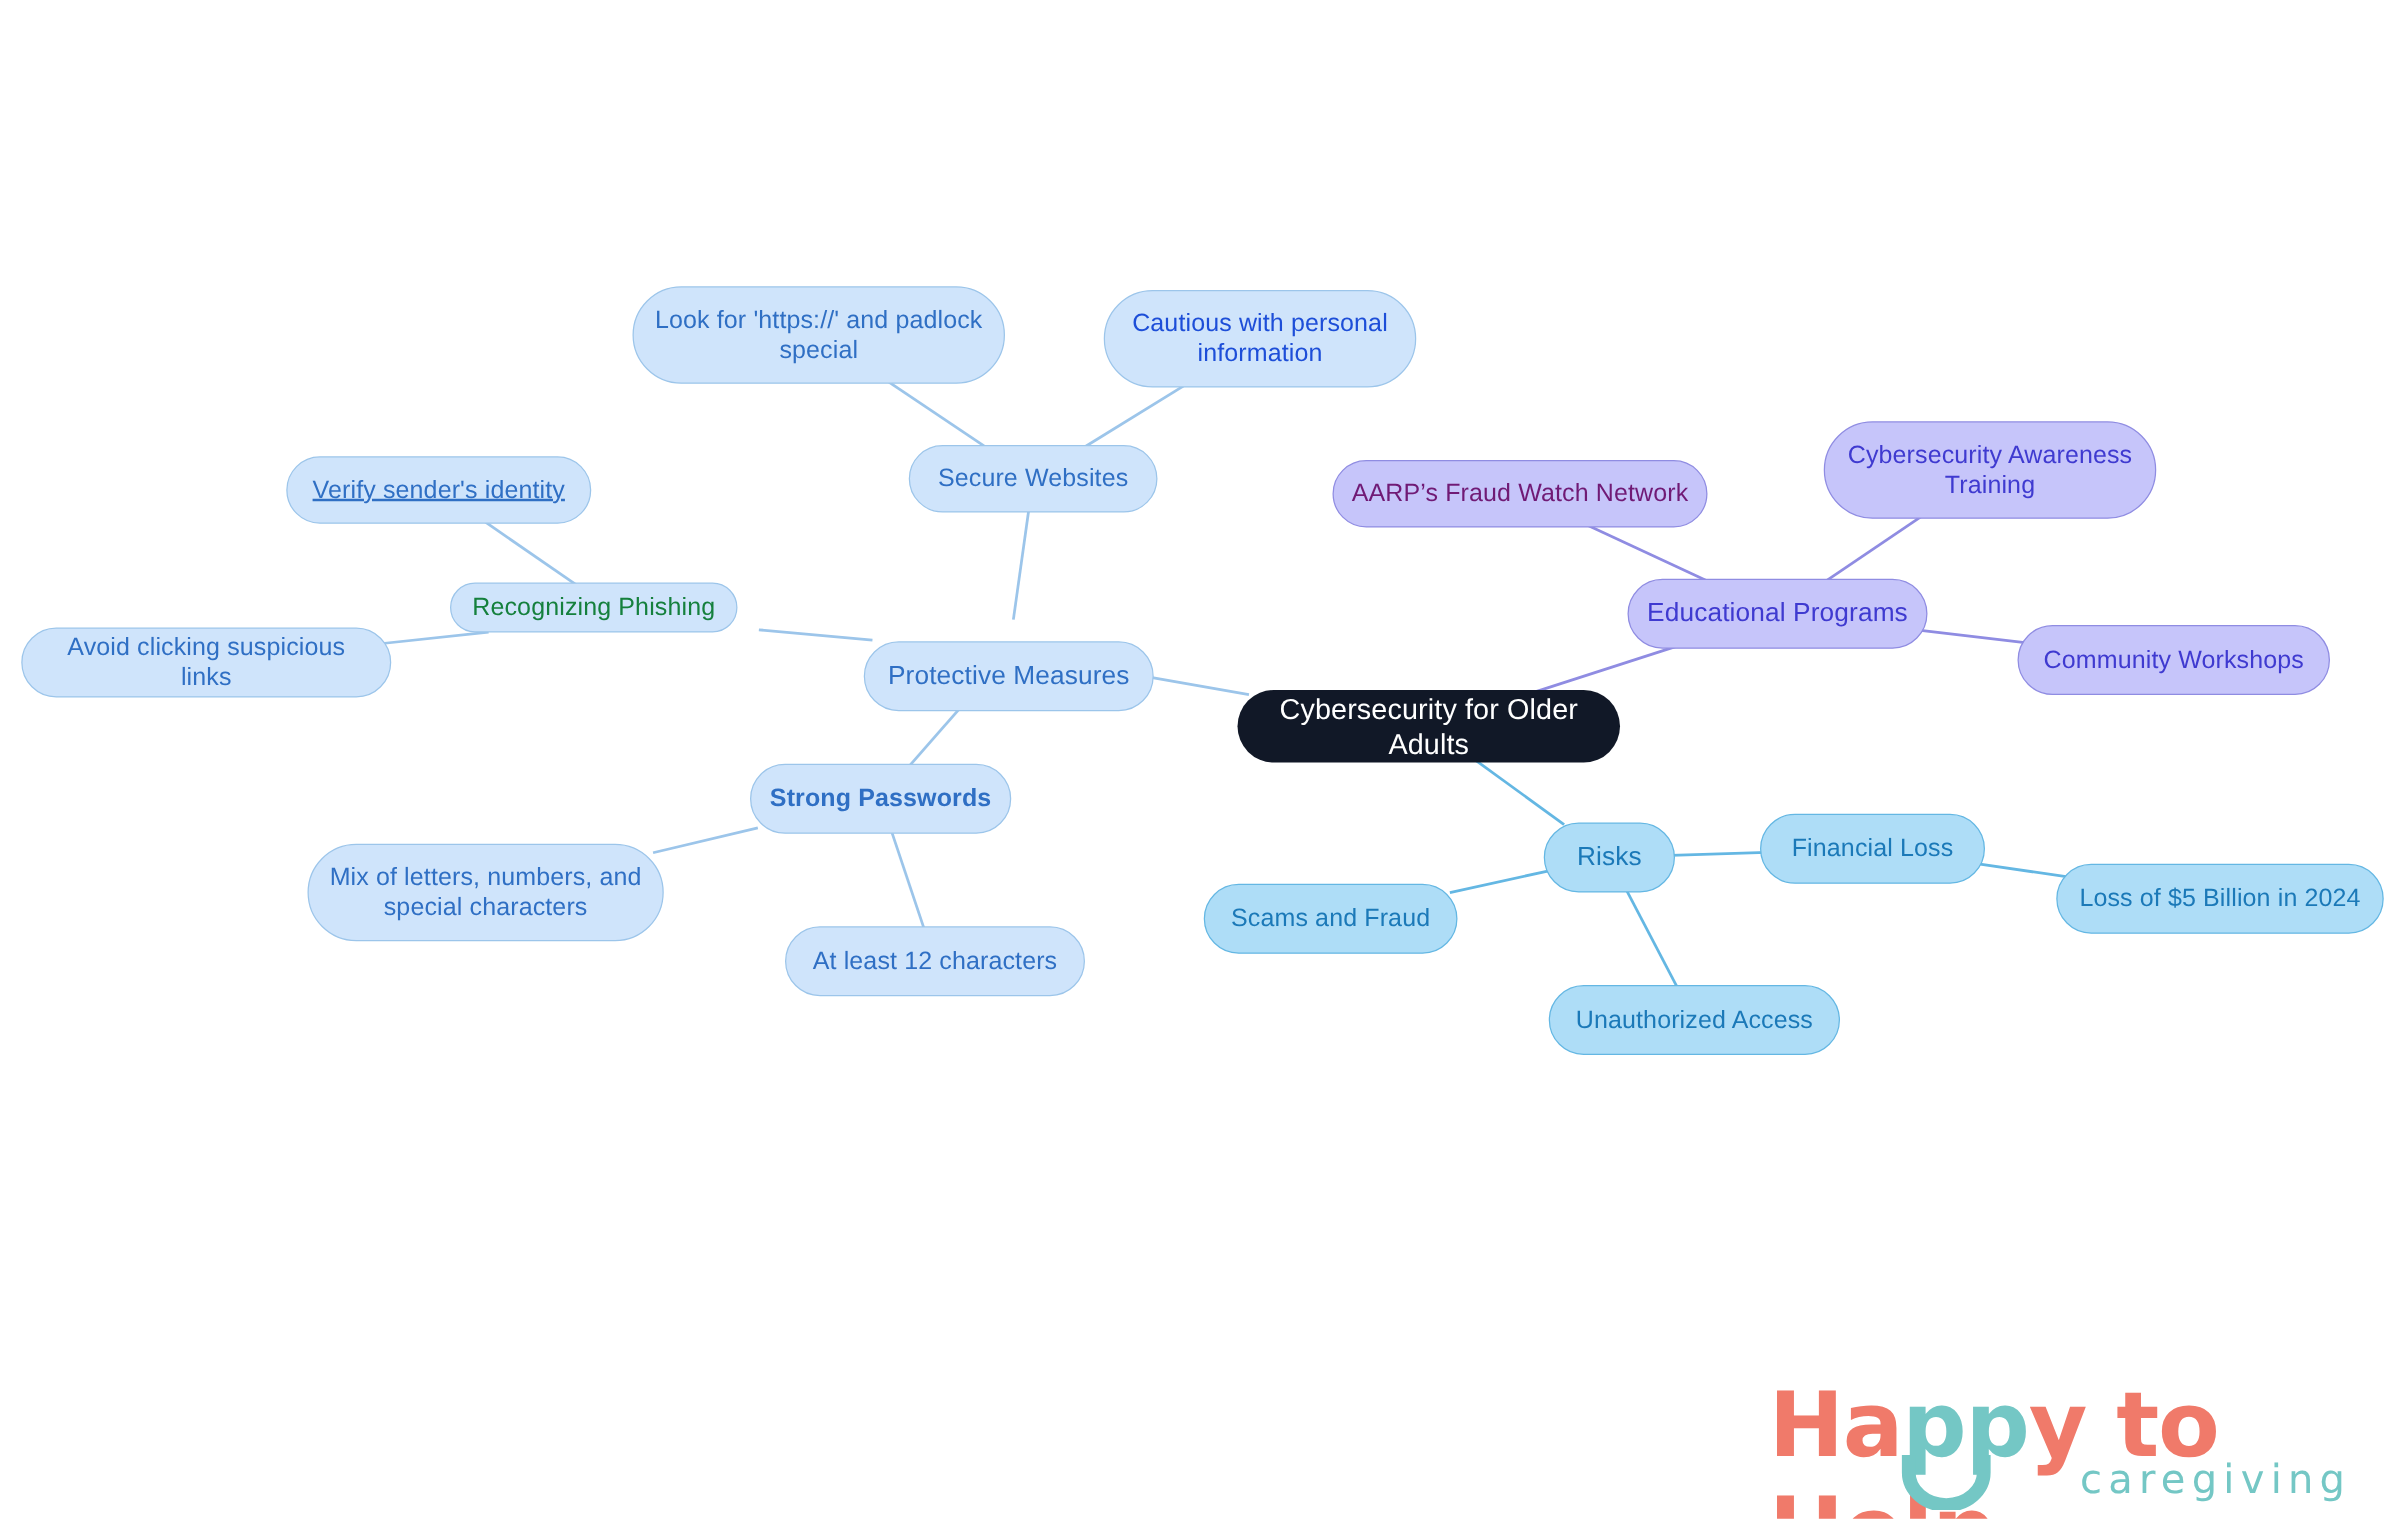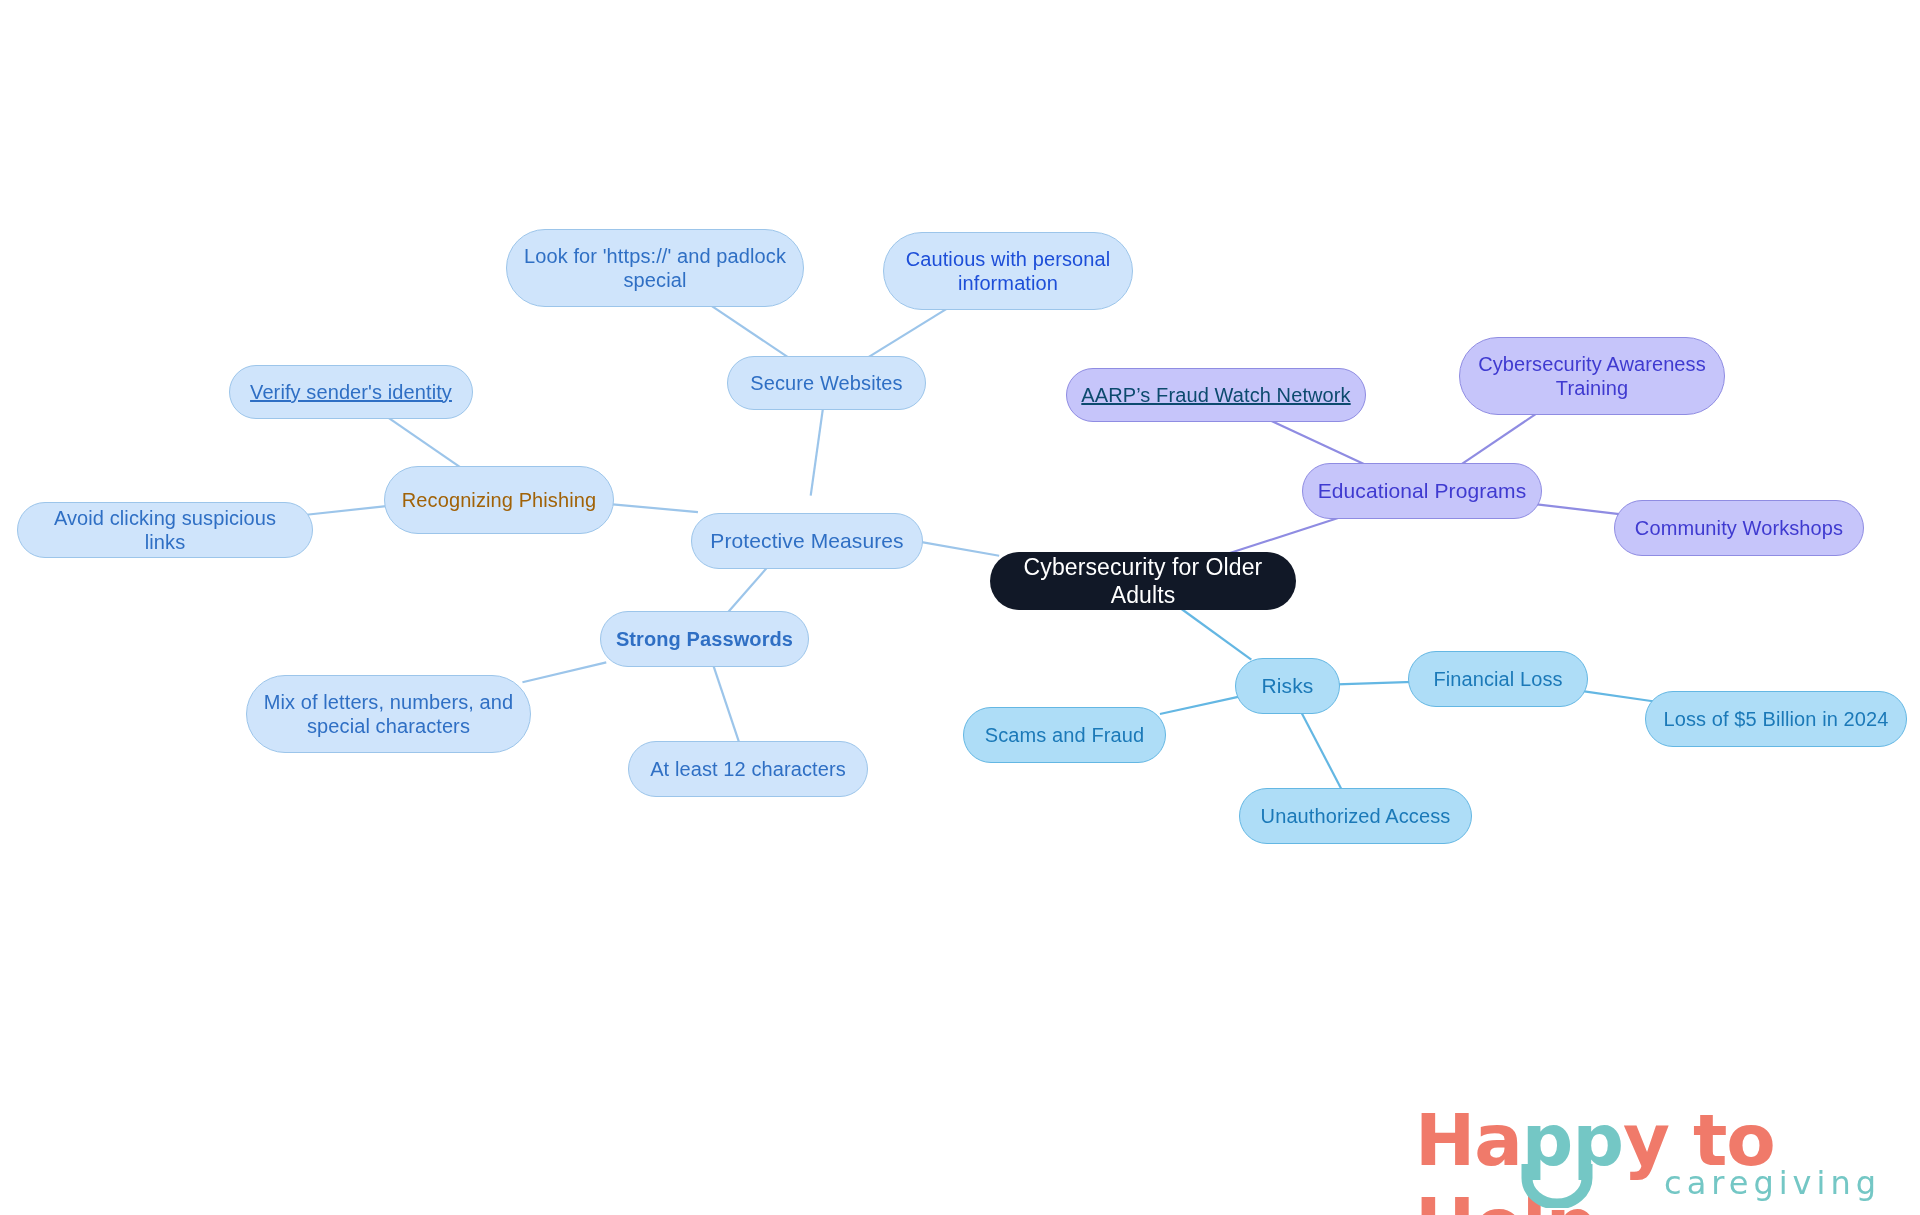--- a/index.html
+++ b/index.html
@@ -101,28 +101,28 @@
       <line x1="1582.6" y1="691.1726618705036" x2="1652.8600000000001" y2="701.2820143884892" stroke="#64b7e3" stroke-width="2.2"></line>
       <line x1="1238.15" y1="696.8437219730941" x2="1159.91" y2="714.035470852018" stroke="#64b7e3" stroke-width="2.2"></line>
       <line x1="1301.2673846153846" y1="712.32" x2="1341.7326153846154" y2="789.68" stroke="#64b7e3" stroke-width="2.2"></line>
     </svg>
   <div id="node-layer">
       <div class="node root" style="left: 990px; top: 552px; width: 306px; height: 58px; background: rgb(17, 24, 39); border-color: transparent; color: rgb(255, 255, 255);">Cybersecurity for Older Adults</div>
       <div class="node level1" style="left: 691px; top: 494px; width: 232px; height: 56px; background: rgb(207, 228, 251); border-color: rgb(156, 197, 234); color: rgb(47, 111, 196); margin-top: 19px;">Protective Measures</div>
       <div class="node level2" style="left: 727px; top: 356px; width: 199px; height: 54px; background: rgb(207, 228, 251); border-color: rgb(156, 197, 234); color: rgb(47, 111, 196);">Secure Websites</div>
       <div class="node level2" style="left: 506px; top: 229px; width: 298px; height: 78px; background: rgb(207, 228, 251); border-color: rgb(156, 197, 234); color: rgb(47, 111, 196);">Look for 'https://' and padlock special</div>
       <div class="node level2" style="left: 883px; top: 232px; width: 250px; height: 78px; background: rgb(207, 228, 251); border-color: rgb(156, 197, 234); color: #1d4ed8;">Cautious with personal information</div>
-      <div class="node level2" style="left: 384px; top: 466px; width: 230px; height: 68px; background: rgb(207, 228, 251); border-color: rgb(156, 197, 234); color: #a16207;">Recognizing Phishing</div>
+      <div class="node level2" style="left: 360px; top: 466px; width: 230px; height: 40px; background: rgb(207, 228, 251); border-color: rgb(156, 197, 234); color: #15803d;">Recognizing Phishing</div>
       <div class="node level2" style="left: 229px; top: 365px; width: 244px; height: 54px; background: rgb(207, 228, 251); border-color: rgb(156, 197, 234); color: rgb(47, 111, 196); text-decoration: underline;">Verify sender's identity</div>
       <div class="node level2" style="left: 17px; top: 502px; width: 296px; height: 56px; background: rgb(207, 228, 251); border-color: rgb(156, 197, 234); color: rgb(47, 111, 196);">Avoid clicking suspicious links</div>
       <div class="node level2" style="left: 600px; top: 611px; width: 209px; height: 56px; background: rgb(207, 228, 251); border-color: rgb(156, 197, 234); color: rgb(47, 111, 196); font-weight: bold;">Strong Passwords</div>
       <div class="node level2" style="left: 246px; top: 675px; width: 285px; height: 78px; background: rgb(207, 228, 251); border-color: rgb(156, 197, 234); color: rgb(47, 111, 196);">Mix of letters, numbers, and special characters</div>
       <div class="node level2" style="left: 628px; top: 741px; width: 240px; height: 56px; background: rgb(207, 228, 251); border-color: rgb(156, 197, 234); color: rgb(47, 111, 196);">At least 12 characters</div>
       <div class="node level1" style="left: 1302px; top: 463px; width: 240px; height: 56px; background: rgb(198, 197, 250); border-color: rgb(143, 140, 226); color: rgb(63, 58, 208);">Educational Programs</div>
-      <div class="node level2" style="left: 1066px; top: 368px; width: 300px; height: 54px; background: rgb(198, 197, 250); border-color: rgb(143, 140, 226); color: #0c4a6e; text-decoration: underline;">AARP’s Fraud Watch Network</div>
+      <div class="node level2" style="left: 1066px; top: 368px; width: 300px; height: 54px; background: rgb(198, 197, 250); border-color: rgb(143, 140, 226); color: #701a75;">AARP’s Fraud Watch Network</div>
       <div class="node level2" style="left: 1459px; top: 337px; width: 266px; height: 78px; background: rgb(198, 197, 250); border-color: rgb(143, 140, 226); color: rgb(63, 58, 208);">Cybersecurity Awareness Training</div>
       <div class="node level2" style="left: 1614px; top: 500px; width: 250px; height: 56px; background: rgb(198, 197, 250); border-color: rgb(143, 140, 226); color: rgb(63, 58, 208);">Community Workshops</div>
       <div class="node level1" style="left: 1235px; top: 658px; width: 105px; height: 56px; background: rgb(174, 221, 247); border-color: rgb(100, 183, 227); color: rgb(27, 121, 184);">Risks</div>
       <div class="node level2" style="left: 1408px; top: 651px; width: 180px; height: 56px; background: rgb(174, 221, 247); border-color: rgb(100, 183, 227); color: rgb(27, 121, 184);">Financial Loss</div>
       <div class="node level2" style="left: 1645px; top: 691px; width: 262px; height: 56px; background: rgb(174, 221, 247); border-color: rgb(100, 183, 227); color: rgb(27, 121, 184);">Loss of $5 Billion in 2024</div>
       <div class="node level2" style="left: 963px; top: 707px; width: 203px; height: 56px; background: rgb(174, 221, 247); border-color: rgb(100, 183, 227); color: rgb(27, 121, 184);">Scams and Fraud</div>
       <div class="node level2" style="left: 1239px; top: 788px; width: 233px; height: 56px; background: rgb(174, 221, 247); border-color: rgb(100, 183, 227); color: rgb(27, 121, 184);">Unauthorized Access</div>
     </div>
 
   <div id="logo">

